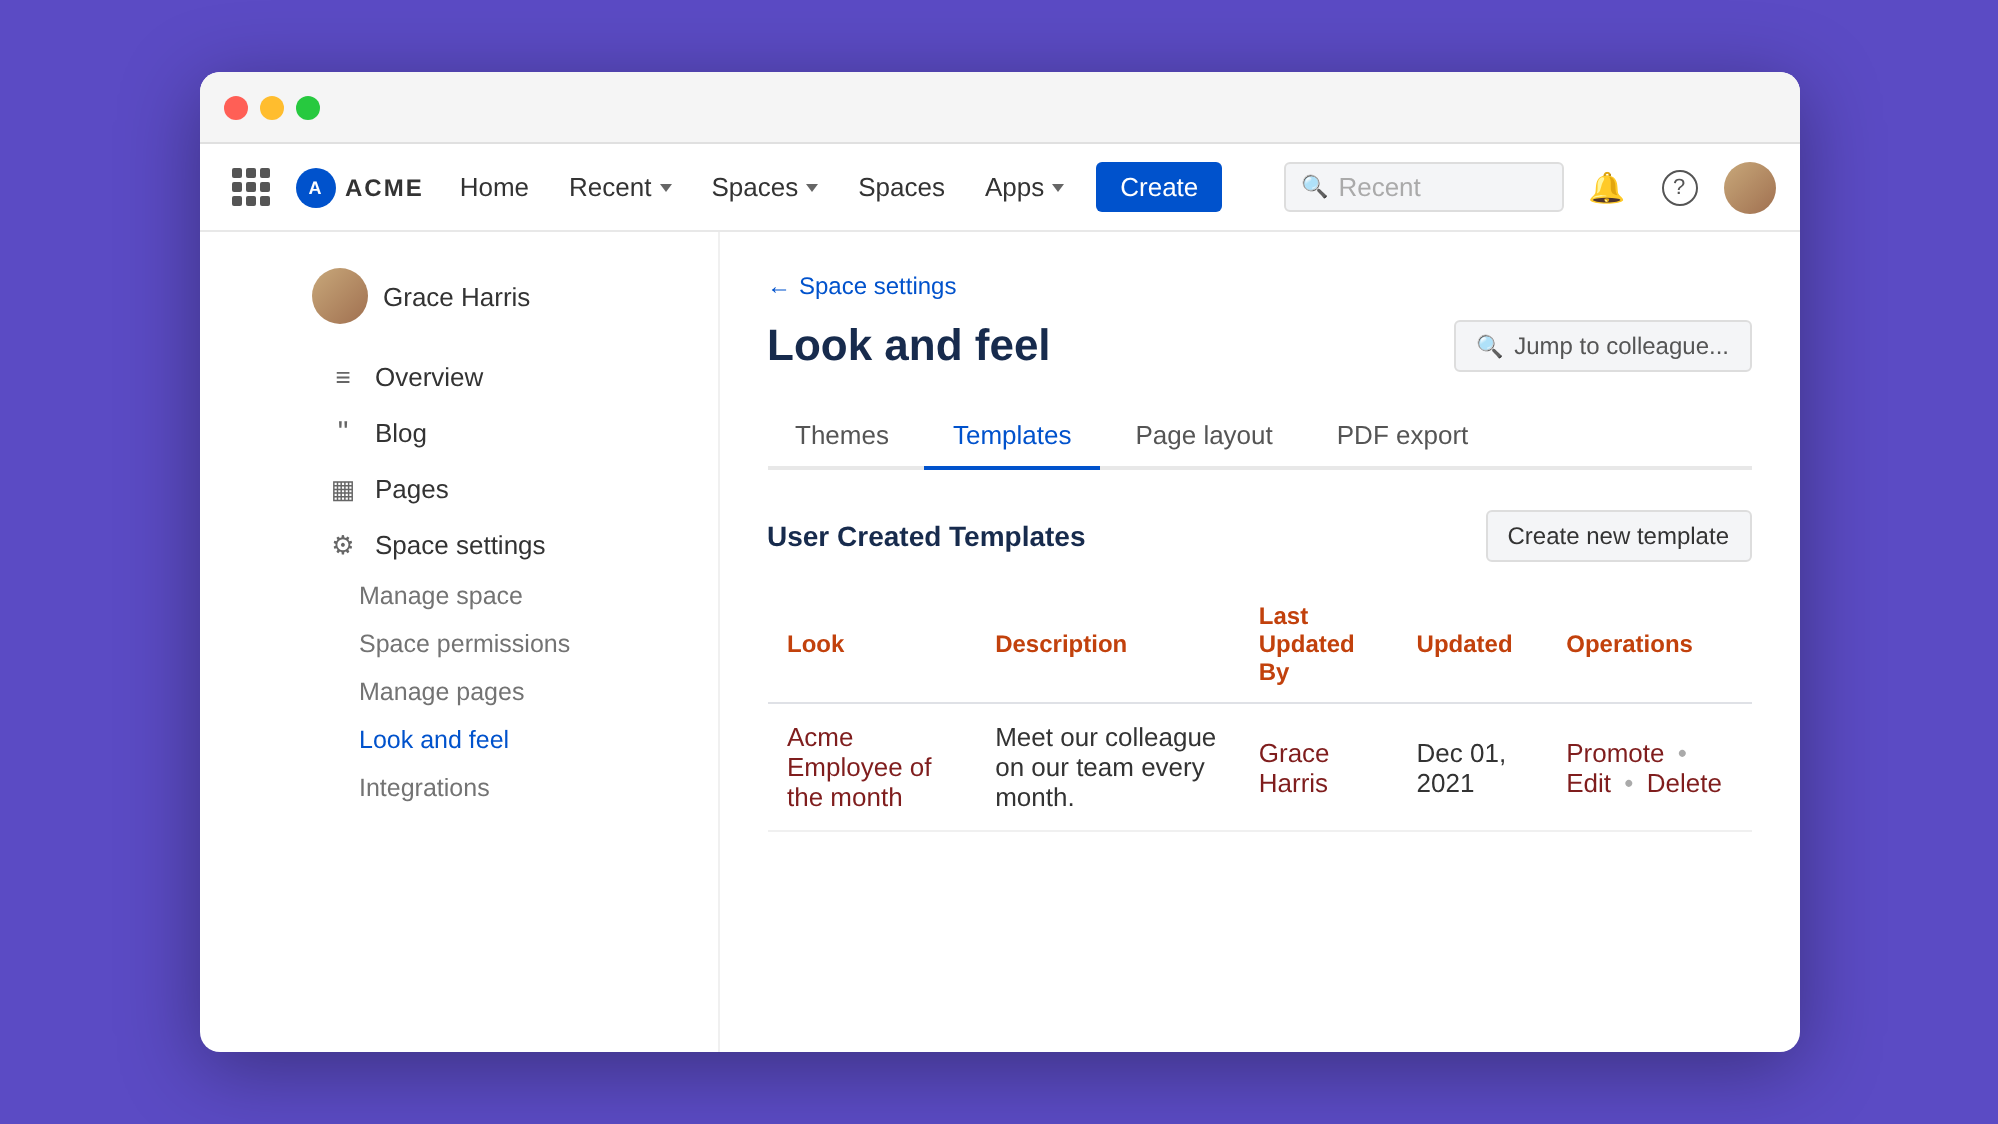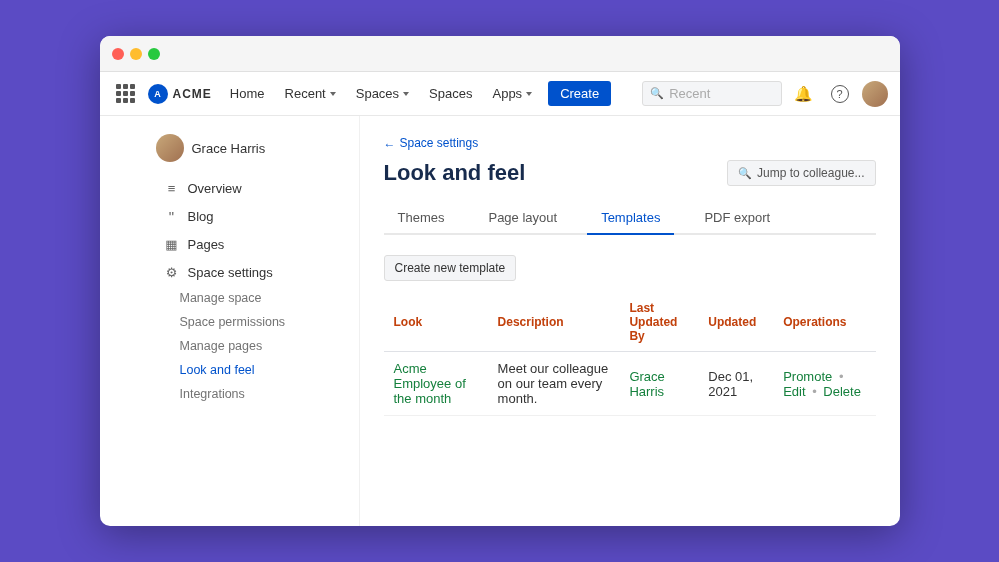--- a/index.html
+++ b/index.html
@@ -263,21 +263,21 @@
       border-radius: 3px;
       padding: 5px 10px;
       font-size: 12px;
       color: #555;
       cursor: pointer;
     }
     .tabs-bar {
       display: flex;
       border-bottom: 2px solid #e8e8e8;
       margin-bottom: 20px;
-      gap: 16px;
+      gap: 4px;
     }
     .tab {
       padding: 8px 14px;
       font-size: 13px;
       color: #555;
       cursor: pointer;
       border-bottom: 2px solid transparent;
       margin-bottom: -2px;
     }
     .tab.active {
@@ -321,21 +321,21 @@
       padding: 8px 10px;
       border-bottom: 1px solid #dfe1e6;
     }
     .data-table td {
       padding: 9px 10px;
       font-size: 13px;
       color: #333;
       border-bottom: 1px solid #f0f0f0;
     }
     .link-text {
-      color: #15803d;
+      color: #7f1d1d;
       cursor: pointer;
       text-decoration: none;
     }
     .ops-cell {
       font-size: 13px;
       color: #0052cc;
     }
     .ops-sep {
       color: #aaa;
       margin: 0 3px;
@@ -456,32 +456,33 @@
         <h1 class="page-title">Look and feel</h1>
         <button class="jump-settings-btn">
           <span style="font-size:11px;">🔍</span>
           <span>Jump to colleague...</span>
         </button>
       </div>
       <div class="tabs-bar">
         <div class="tab">
           <span>Themes</span>
         </div>
-        <div class="tab">
-          <span>Page layout</span>
-        </div>
         <div class="tab active">
           <span>Templates</span>
         </div>
         <div class="tab">
+          <span>Page layout</span>
+        </div>
+        <div class="tab">
           <span>PDF export</span>
         </div>
       </div>
 
       <div class="section-header">
+        <span class="section-title">User Created Templates</span>
         <button class="create-template-btn">Create new template</button>
       </div>
 
       <table class="data-table">
         <thead>
           <tr>
             <th>Look</th>
             <th>Description</th>
             <th>Last Updated By</th>
             <th>Updated</th>

